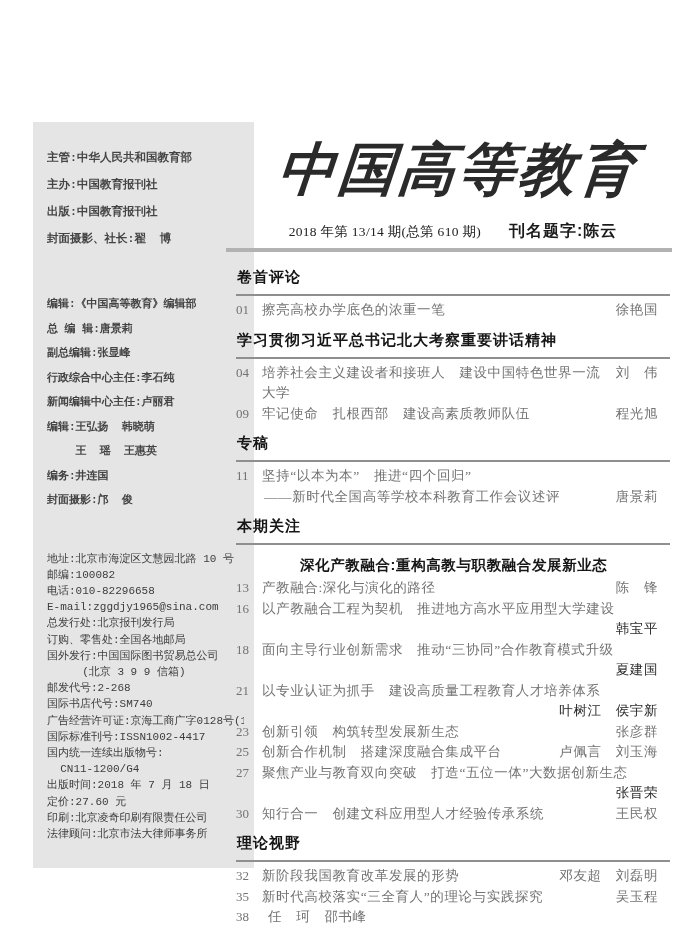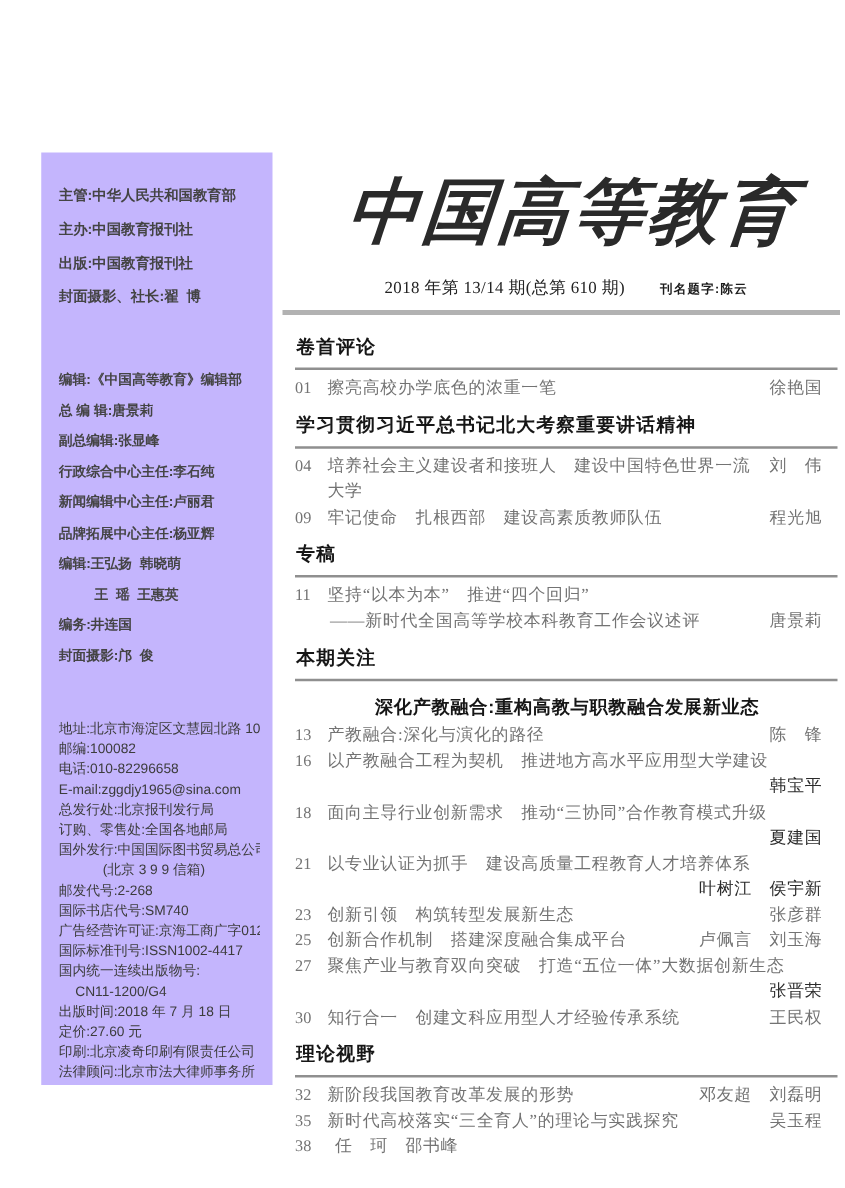--- a/index.html
+++ b/index.html
@@ -3,42 +3,43 @@
 <meta charset="utf-8">
 <style>
   html,body { margin:0; padding:0; background:#ffffff; }
   .page {
     position:relative; width:676px; height:950px; background:#ffffff;
     font-family:"Liberation Sans", sans-serif; overflow:hidden; color:#2d2d2d;
   }
 
   
   .sidebar {
-    position:absolute; left:33px; top:122px; width:185px; height:746px;
-    background:#c4b5fd; box-sizing:border-box; padding:22px 10px 0 14px;
+    position:absolute; left:33px; top:122px; width:221px; height:746px;
+    background:#e5e5e5; box-sizing:border-box; padding:22px 10px 0 14px;
     color:#3c3c3c;
+    font-family:Liberation Mono, monospace;
   }
   .sb-line { white-space:pre; overflow:hidden; }
   .sb-top  { font-size:11.5px; line-height:27px; font-weight:bold; color:#444; }
   .sb-mid  { margin-top:40px; font-size:11px; line-height:24.5px; font-weight:bold; color:#444; }
   .sb-bottom { margin-top:38px; font-size:11px; line-height:16.2px; color:#3c3c3c; }
   .sb-line.indent-names { padding-left:2.6em; }
   .sb-line.indent-box   { padding-left:3.2em; }
   .sb-line.indent-cn    { padding-left:1.2em; }
 
   
   .masthead { position:absolute; left:236px; top:132px; width:434px; text-align:center; }
   .cal-title {
     font-family:"DejaVu Serif", serif; font-style:italic; font-weight:bold;
     font-size:57px; letter-spacing:3px; color:#2a2a2a; white-space:nowrap;
     transform:skewX(-5deg); padding-left:10px;
   }
   .issue-row { display:flex; justify-content:center; gap:28px; align-items:baseline; margin-top:12px; }
   .issue { font-family:"Liberation Serif", serif; font-size:13.5px; letter-spacing:0.3px; color:#222; }
-  .calligrapher { font-weight:bold; font-size:10px; letter-spacing:1px; color:#1b1b1b; }
+  .calligrapher { font-weight:bold; font-size:16px; letter-spacing:1px; color:#1b1b1b; }
 
   .top-rule { position:absolute; left:226px; top:248px; width:446px; height:4px; background:#b2b2b2; }
 
   
   .toc { position:absolute; left:236px; top:260px; width:434px; }
   .sec-header {
     font-weight:bold; font-size:15px; letter-spacing:1px; color:#161616;
     padding:8px 0 7px 1px; border-bottom:2px solid #8f8f8f;
   }
   .entries { padding:4px 0 2px 0; }
@@ -72,21 +73,20 @@
       <div class="sb-line">主办:中国教育报刊社</div>
       <div class="sb-line">出版:中国教育报刊社</div>
       <div class="sb-line">封面摄影、社长:翟  博</div>
     </div>
     <div class="sb-mid">
       <div class="sb-line">编辑:《中国高等教育》编辑部</div>
       <div class="sb-line">总 编 辑:唐景莉</div>
       <div class="sb-line">副总编辑:张显峰</div>
       <div class="sb-line">行政综合中心主任:李石纯</div>
       <div class="sb-line">新闻编辑中心主任:卢丽君</div>
-      <div class="sb-line">品牌拓展中心主任:杨亚辉</div>
       <div class="sb-line">编辑:王弘扬  韩晓萌</div>
       <div class="sb-line indent-names">王  瑶  王惠英</div>
       <div class="sb-line">编务:井连国</div>
       <div class="sb-line">封面摄影:邝  俊</div>
     </div>
     <div class="sb-bottom">
       <div class="sb-line">地址:北京市海淀区文慧园北路 10 号</div>
       <div class="sb-line">邮编:100082</div>
       <div class="sb-line">电话:010-82296658</div>
       <div class="sb-line">E-mail:zggdjy1965@sina.com</div>

